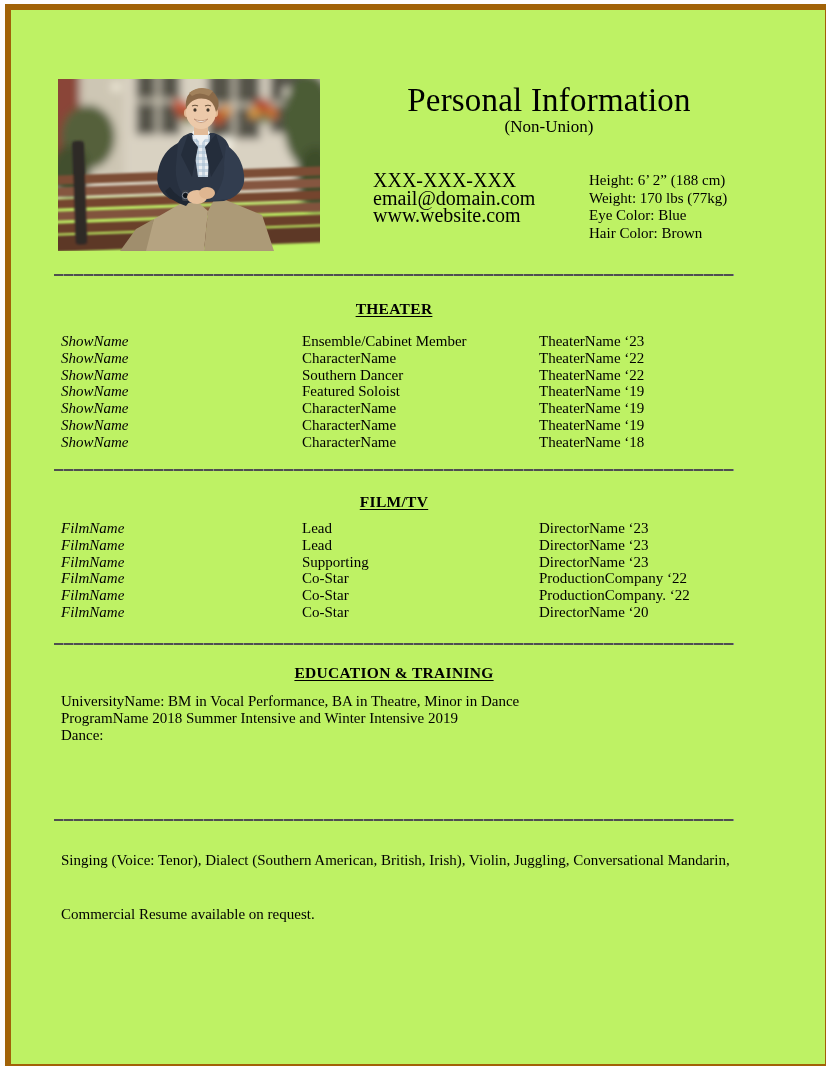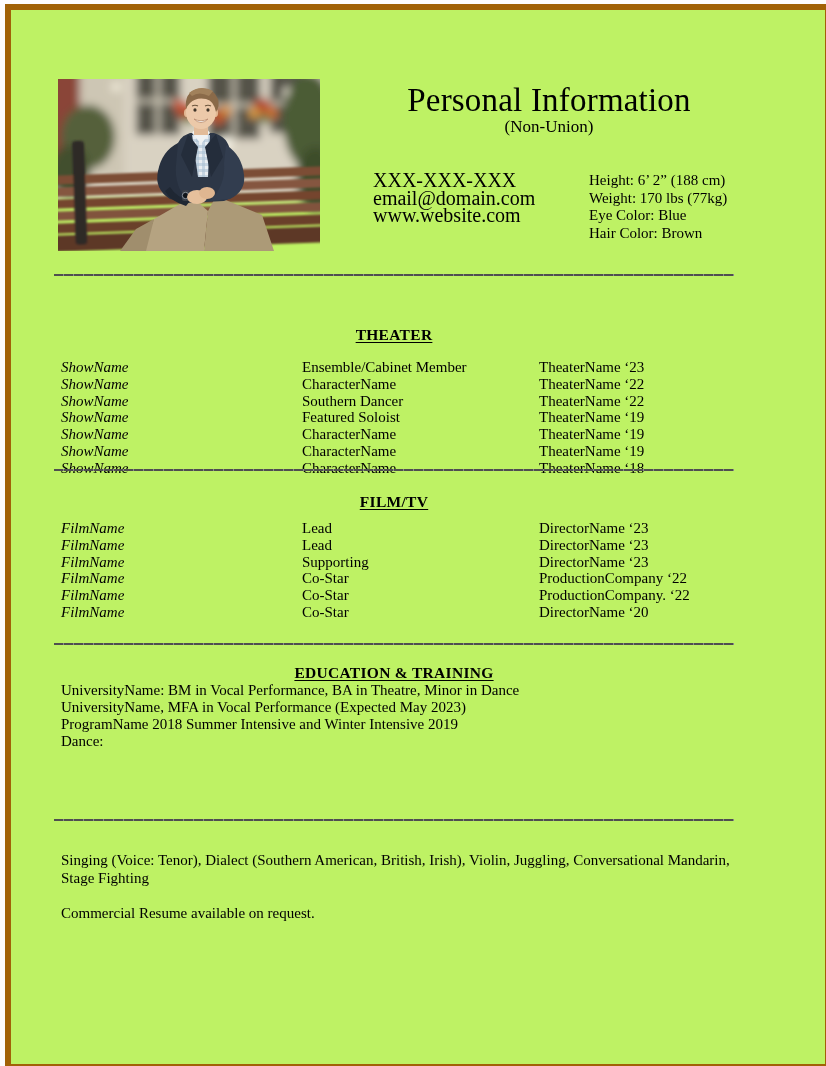--- a/index.html
+++ b/index.html
@@ -17,36 +17,36 @@
   .contact { position:absolute; left:362px; top:162px; font-size:20px; line-height:17.5px; }
   .stats   { position:absolute; left:578px; top:162px; font-size:15px; line-height:17.5px; }
 
   
   .rule { position:absolute; left:43px; width:680px; height:2px;
           background:repeating-linear-gradient(90deg,#4f4f4f 0 9px,#8a8a8a 9px 10px); }
   .r1 { top:264px; } .r2 { top:459px; } .r3 { top:633px; } .r4 { top:809px; }
 
   
   .sec { position:absolute; left:43px; width:680px; }
-  .sec-theater { top:289px;margin-top:26px; } .sec-film { top:482px; }
+  .sec-theater { top:289px; } .sec-film { top:482px; }
   .sec-edu { top:653px; } .sec-skills { top:830px; }
   .sec-heading { text-align:center; font-weight:bold; font-size:15.5px; line-height:19px;
                  text-decoration:underline; text-underline-offset:2px; letter-spacing:0.3px; }
   .rows { margin-top:15px; }
   .sec-film .rows { margin-top:9px; }
   .row3 { display:grid; grid-template-columns:241px 237px 1fr; padding-left:7px;
           font-size:15px; line-height:16.8px; }
   .it { font-style:italic; }
 
-  .edu-lines { font-size:15px; line-height:17px; }
+  .edu-lines { margin-top:11px; font-size:15px; line-height:17px; }
   .edu-lines > div { padding-left:7px; }
   .edu-tab { display:grid; grid-template-columns:82px 1fr; padding-left:7px; }
 
   .skills-text { margin-top:12px; font-size:15px; line-height:17.5px; padding-left:7px; }
-  .note { margin-top:18px; font-size:15px; line-height:17px; padding-left:7px; }
+  .note { margin-top:36px; font-size:15px; line-height:17px; padding-left:7px; }
 </style>
 </head>
 <body>
 
 <div class="page">
 
   <div class="photo">
     <svg width="262" height="172" viewBox="0 0 262 172" preserveAspectRatio="none">
       <defs>
         <filter id="bgblur" x="-20%" y="-20%" width="140%" height="140%">
@@ -235,31 +235,29 @@
         </div>
     </div>
   </section>
 
   <div class="rule r3"></div>
 
   <section class="sec sec-edu">
     <div class="sec-heading">EDUCATION &amp; TRAINING</div>
     <div class="edu-lines">
       <div>UniversityName: BM in Vocal Performance, BA in Theatre, Minor in Dance</div>
-      <div>UniversityName, MFA in Vocal Performance (Expected May 2023)</div>
       <div>ProgramName 2018 Summer Intensive and Winter Intensive 2019</div>
       <div class="edu-tab">
         <span>Dance:</span>
       </div>
     </div>
   </section>
 
   <div class="rule r4"></div>
 
   <section class="sec sec-skills">
     <div class="skills-text">
       <div>Singing (Voice: Tenor), Dialect (Southern American, British, Irish), Violin, Juggling, Conversational Mandarin,</div>
-      <div>Stage Fighting</div>
     </div>
     <div class="note">Commercial Resume available on request.</div>
   </section>
 
 </div>
 
 </body></html>

